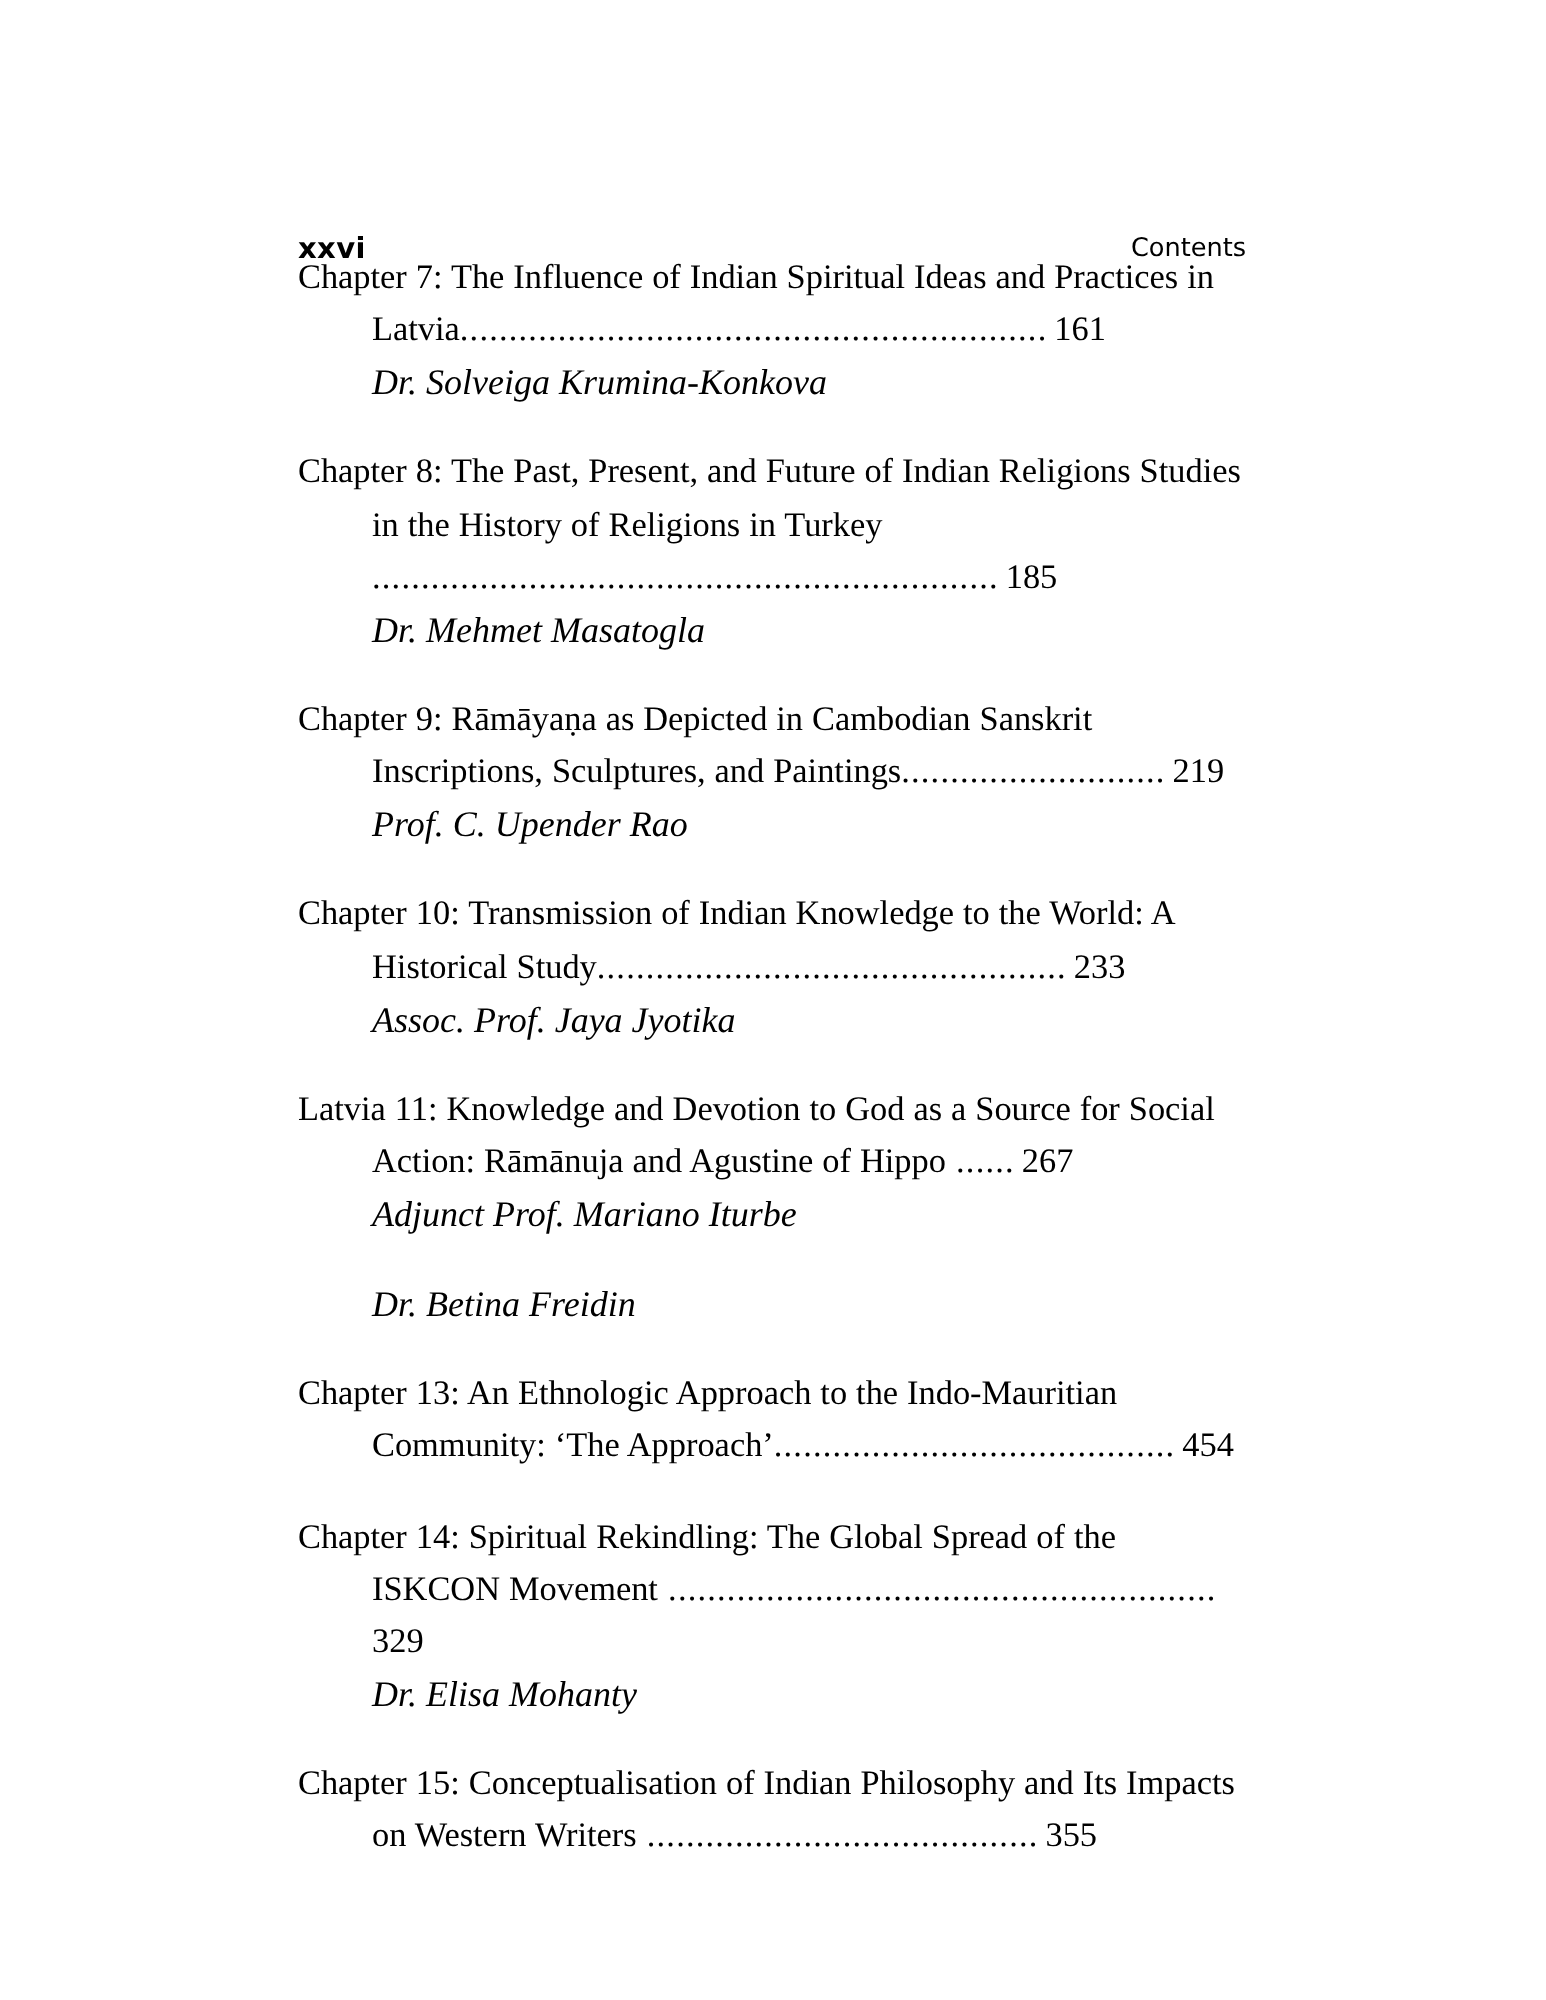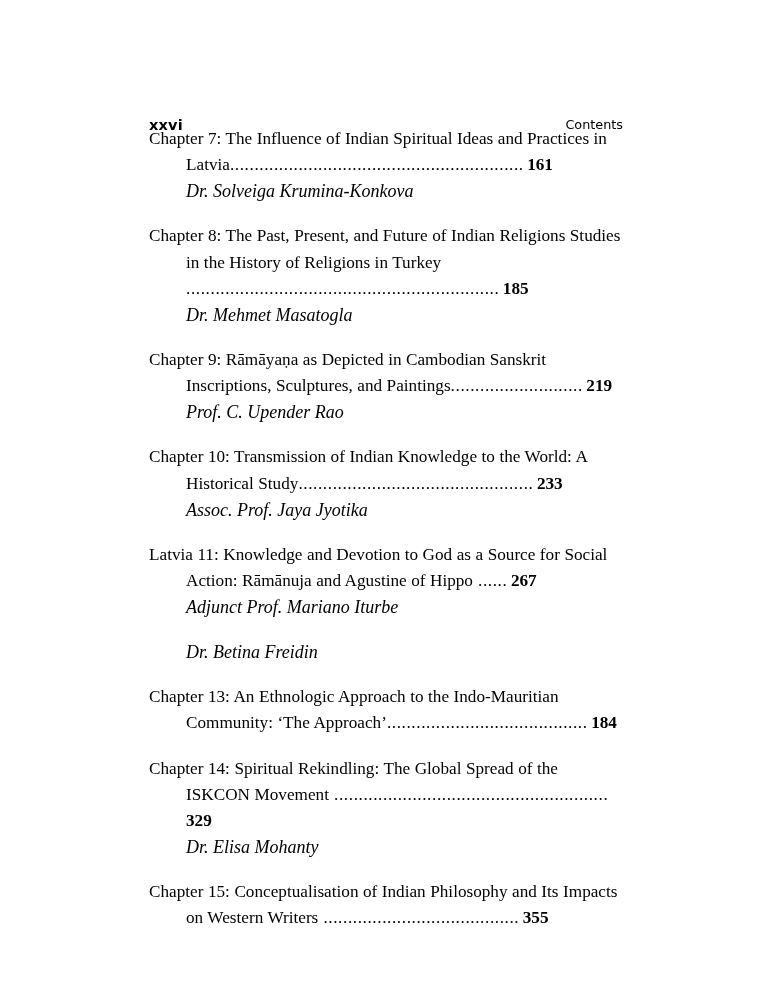--- a/index.html
+++ b/index.html
@@ -77,21 +77,21 @@
   .chap-label {
     font-weight: normal;
   }
   .title-text {
     font-weight: normal;
   }
   .dots {
     letter-spacing: 0.6px;
   }
   .pageno {
-    font-weight: bold;
+    font-weight: normal;
   }
 
   .entry-author {
     font-size: 18px;
     line-height: 26px;
     font-style: italic;
     margin: 0;
     padding-left: 37px;
   }
 </style>
@@ -124,21 +124,21 @@
         <p class="entry-author">Assoc. Prof. Jaya Jyotika</p>
       </div>
       <div class="toc-entry">
         <p class="entry-title"><span class="chap-label">Latvia 11:</span> <span class="title-text">Knowledge and Devotion to God as a Source for Social Action: Rāmānuja and Agustine of Hippo</span><span class="dots"> ......</span> <span class="pageno">267</span></p>
         <p class="entry-author">Adjunct Prof. Mariano Iturbe</p>
       </div>
       <div class="toc-entry">
         <p class="entry-author">Dr. Betina Freidin</p>
       </div>
       <div class="toc-entry">
-        <p class="entry-title"><span class="chap-label">Chapter 13:</span> <span class="title-text">An Ethnologic Approach to the Indo-Mauritian Community: ‘The Approach’</span><span class="dots">.........................................</span> <span class="pageno">184</span></p>
+        <p class="entry-title"><span class="chap-label">Chapter 13:</span> <span class="title-text">An Ethnologic Approach to the Indo-Mauritian Community: ‘The Approach’</span><span class="dots">.........................................</span> <span class="pageno">454</span></p>
       </div>
       <div class="toc-entry">
         <p class="entry-title"><span class="chap-label">Chapter 14:</span> <span class="title-text">Spiritual Rekindling: The Global Spread of the ISKCON Movement</span><span class="dots"> ........................................................</span> <span class="pageno">329</span></p>
         <p class="entry-author">Dr. Elisa Mohanty</p>
       </div>
       <div class="toc-entry">
         <p class="entry-title"><span class="chap-label">Chapter 15:</span> <span class="title-text">Conceptualisation of Indian Philosophy and Its Impacts on Western Writers</span><span class="dots"> ........................................</span> <span class="pageno">355</span></p>
       </div>
     </div>
 

